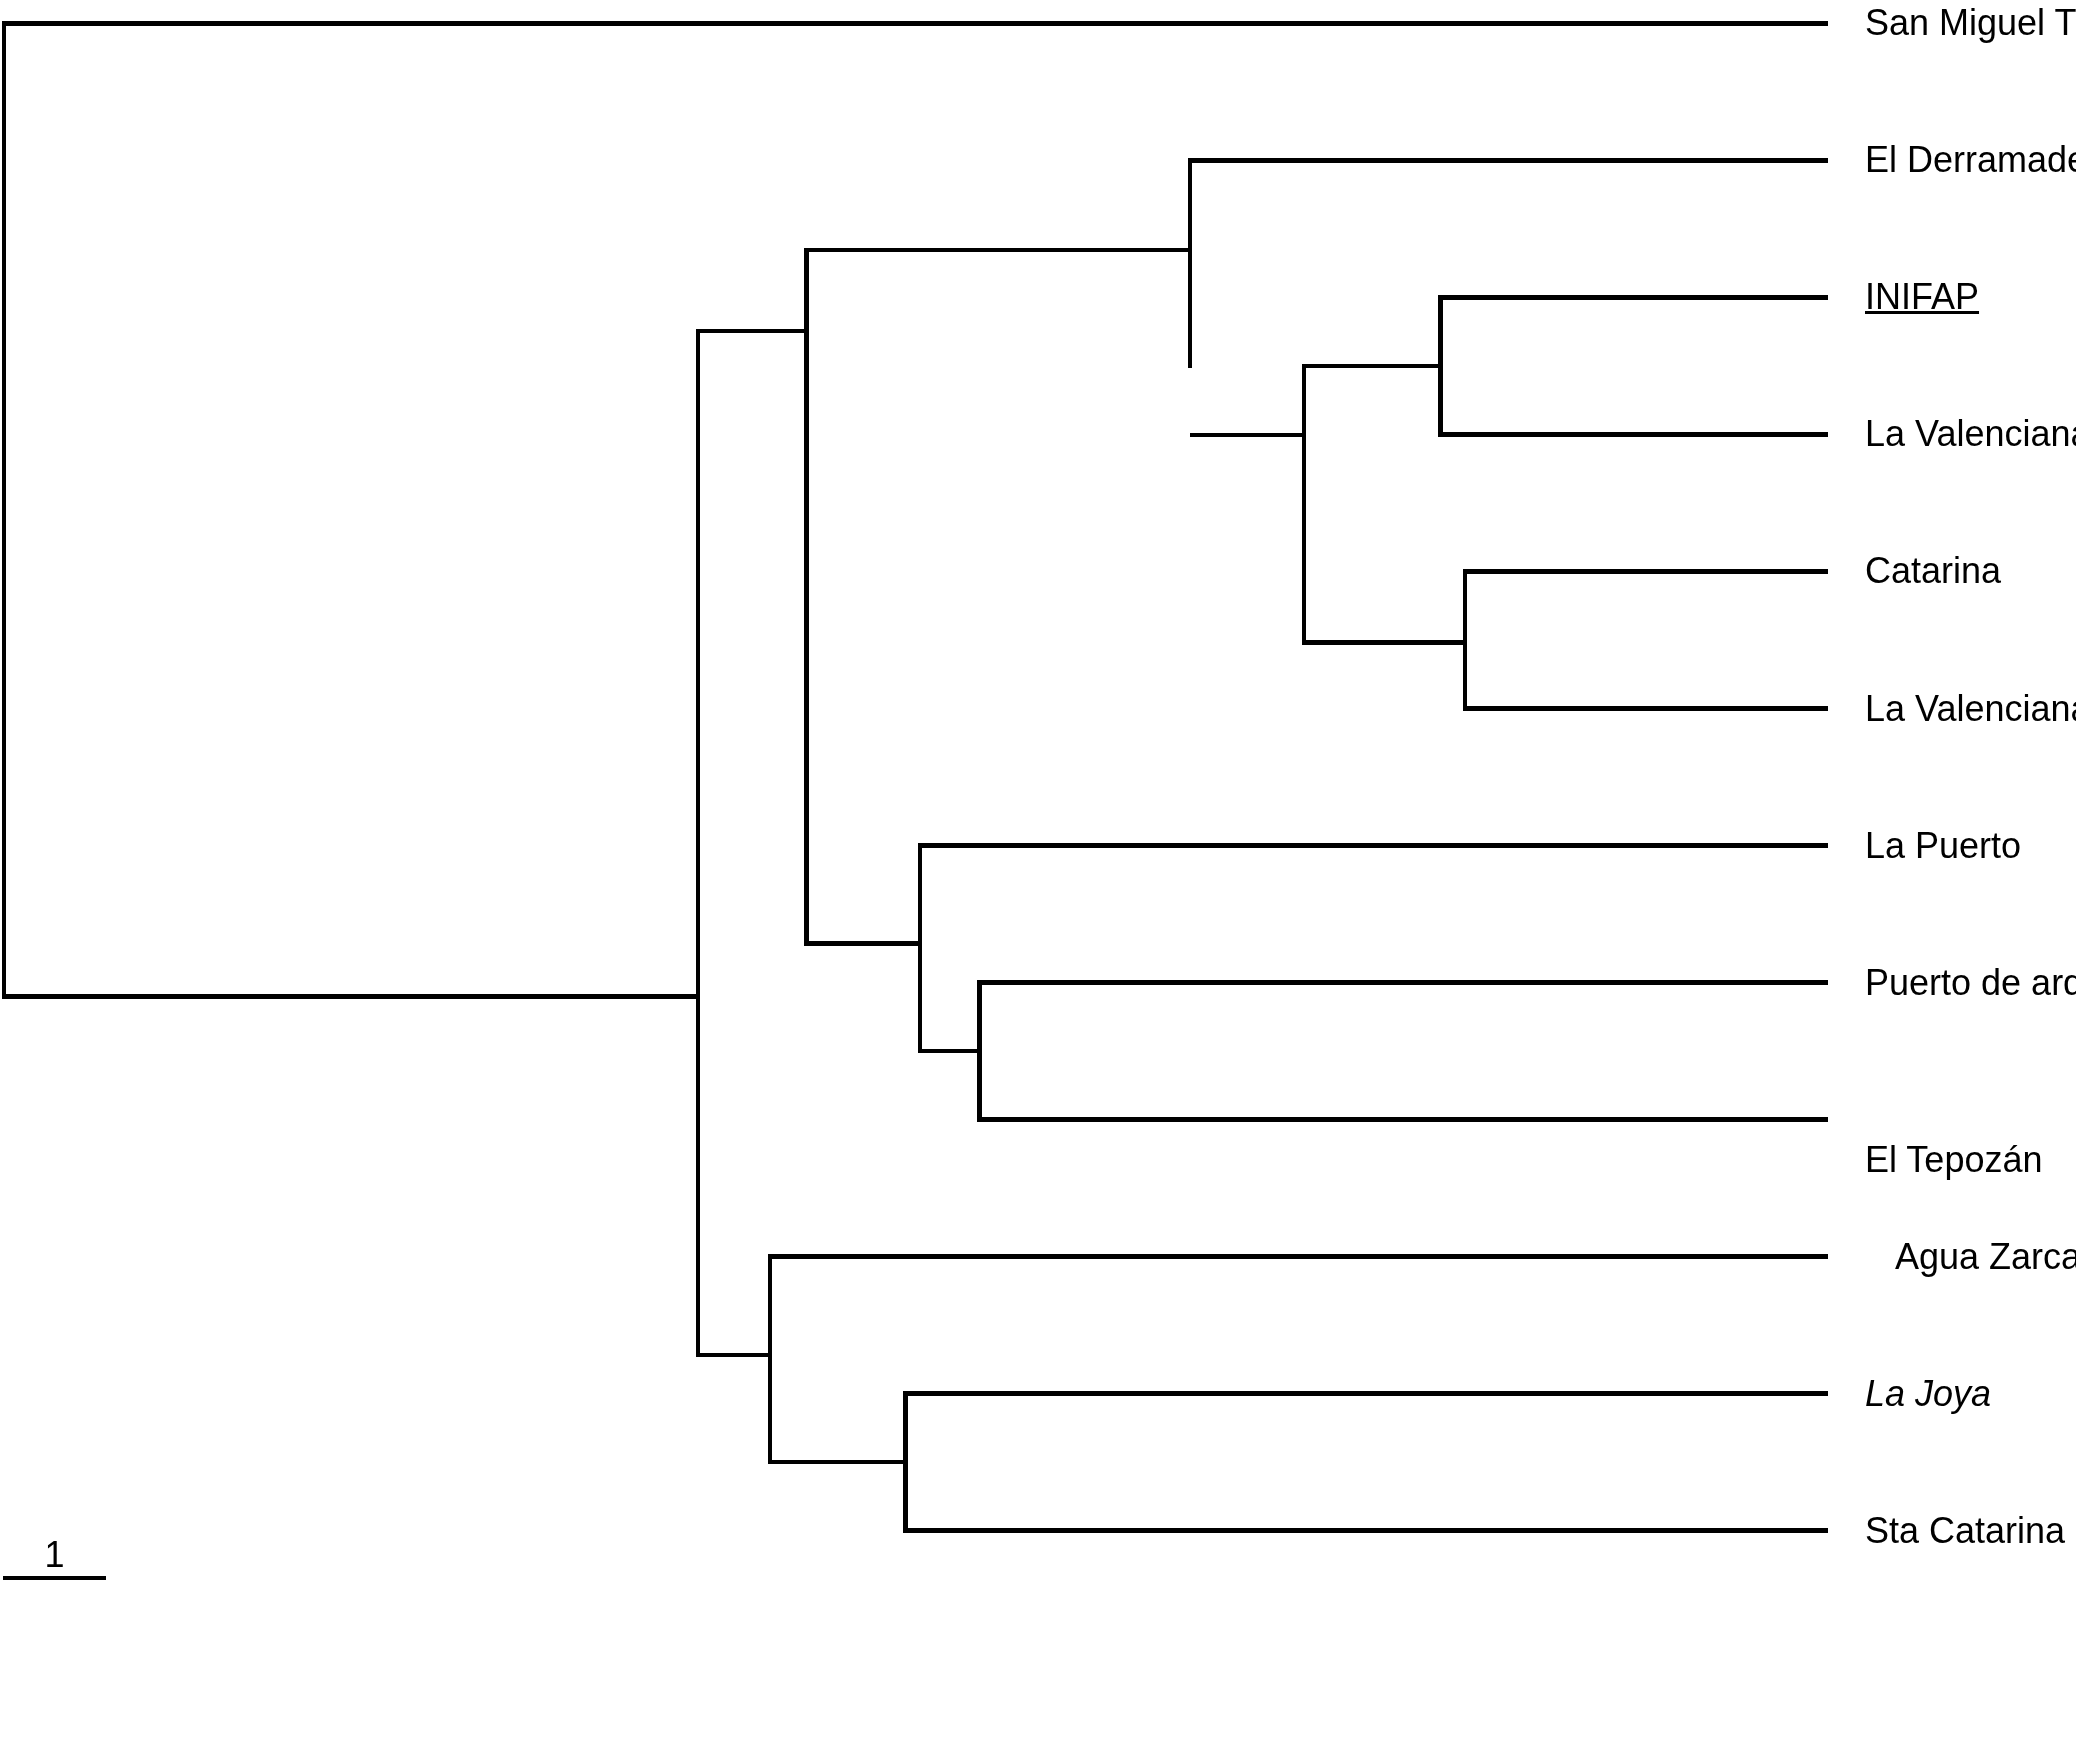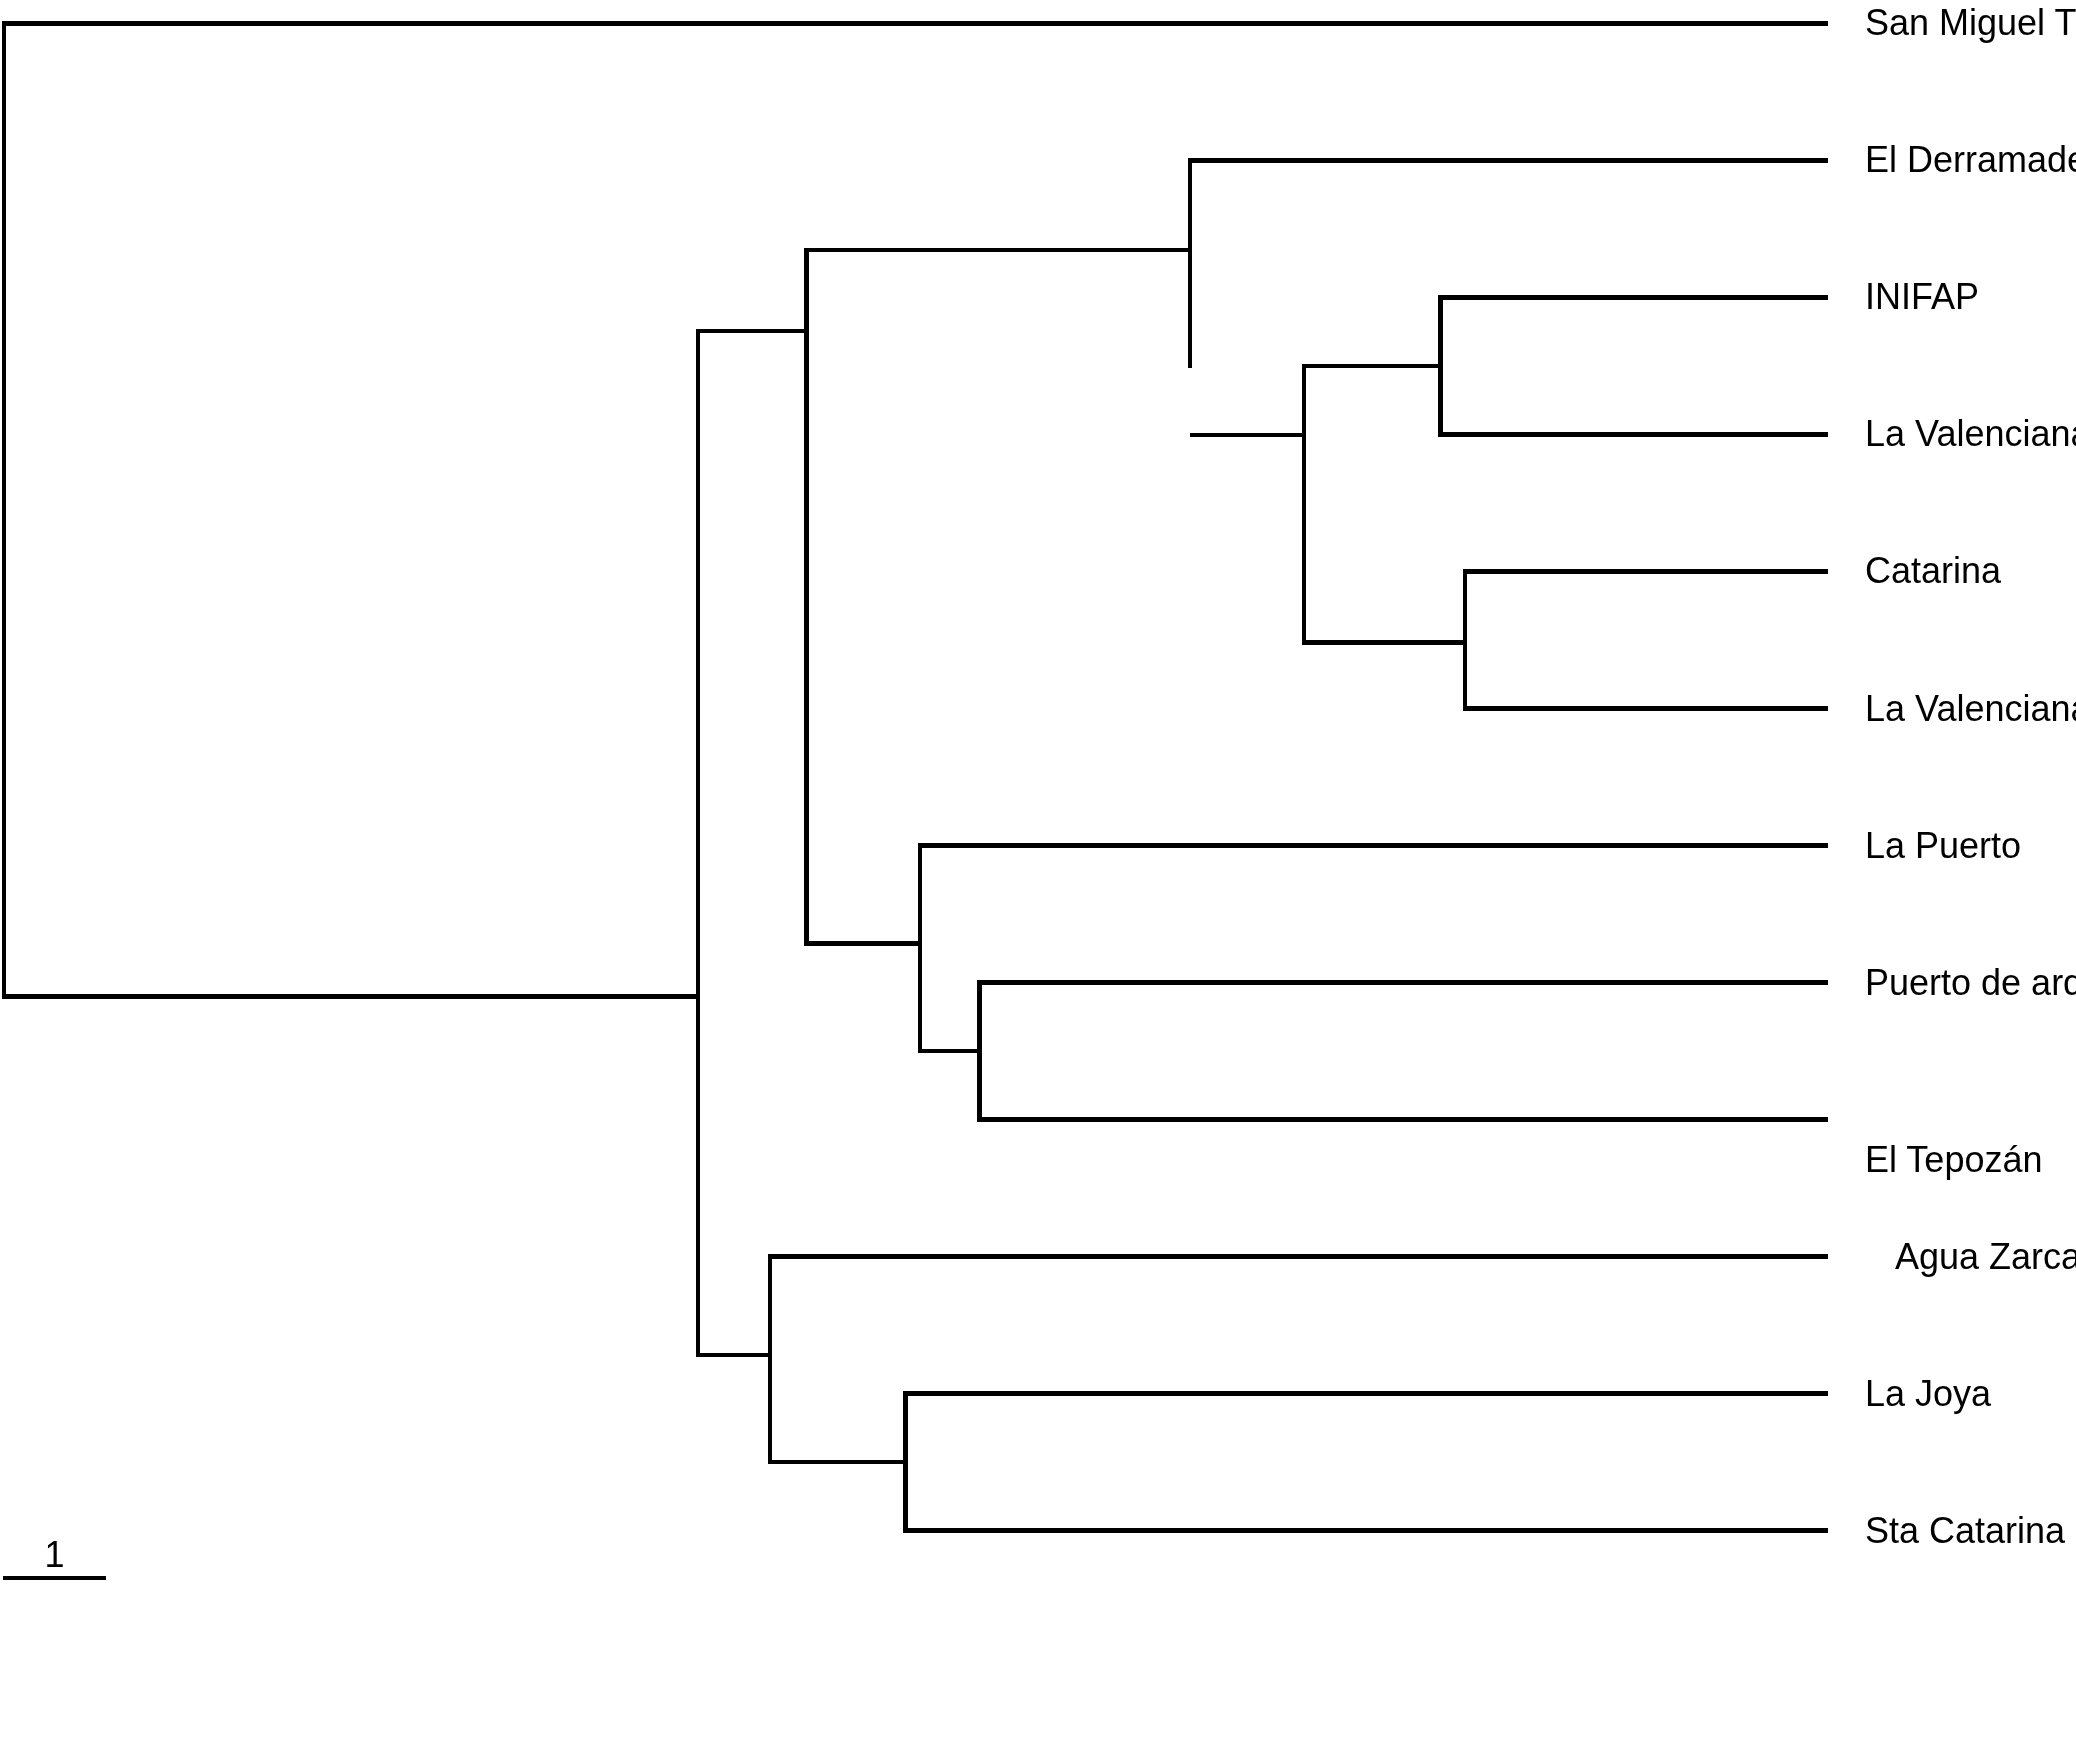--- a/index.html
+++ b/index.html
@@ -67,29 +67,29 @@
         <line x1="2358" y1="2366" x2="4400" y2="2366"></line>
         <line x1="2358" y1="2696" x2="4400" y2="2696"></line>
         <line x1="1854" y1="3026" x2="4400" y2="3026"></line>
         <line x1="2180" y1="3356" x2="4400" y2="3356"></line>
         <line x1="2180" y1="3686" x2="4400" y2="3686"></line>
       </g>
   </svg>
 
   <span class="leaf-label" style="left:1865px;top:23px;">San Miguel Tlaixpan</span>
   <span class="leaf-label" style="left:1865px;top:160px;">El Derramadero</span>
-  <span class="leaf-label" style="left:1865px;top:297px;">INIFAP</span>
+  <span class="leaf-label" style="left:1865px;top:297px;text-decoration:underline;">INIFAP</span>
   <span class="leaf-label" style="left:1865px;top:434px;">La Valenciana2</span>
   <span class="leaf-label" style="left:1865px;top:571px;">Catarina</span>
   <span class="leaf-label" style="left:1865px;top:709px;">La Valenciana1</span>
   <span class="leaf-label" style="left:1865px;top:846px;">La Puerto</span>
   <span class="leaf-label" style="left:1865px;top:983px;">Puerto de ardillas</span>
   <span class="leaf-label" style="left:1865px;top:1160px;">El Tepozán</span>
   <span class="leaf-label" style="left:1895px;top:1257px;">Agua Zarca</span>
-  <span class="leaf-label" style="left:1865px;top:1394px;">La Joya</span>
+  <span class="leaf-label" style="left:1865px;top:1394px;font-style:italic;">La Joya</span>
   <span class="leaf-label" style="left:1865px;top:1531px;">Sta Catarina del Monte</span>
 
   <div class="scale-wrap">
     <span class="scale-num">1</span>
     <div class="scale-bar"></div>
   </div>
 
 </div>
 
 

